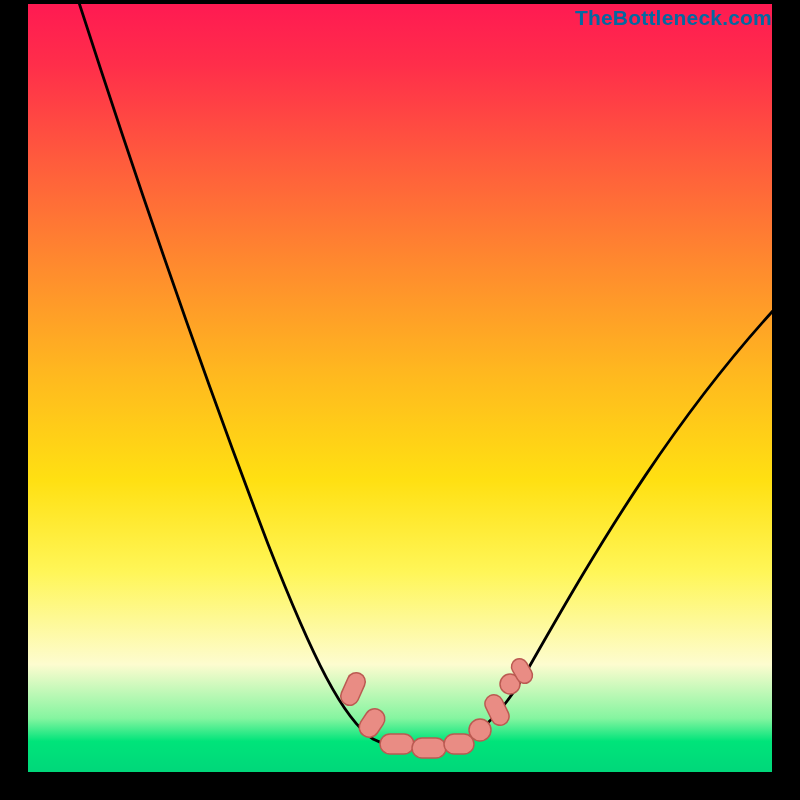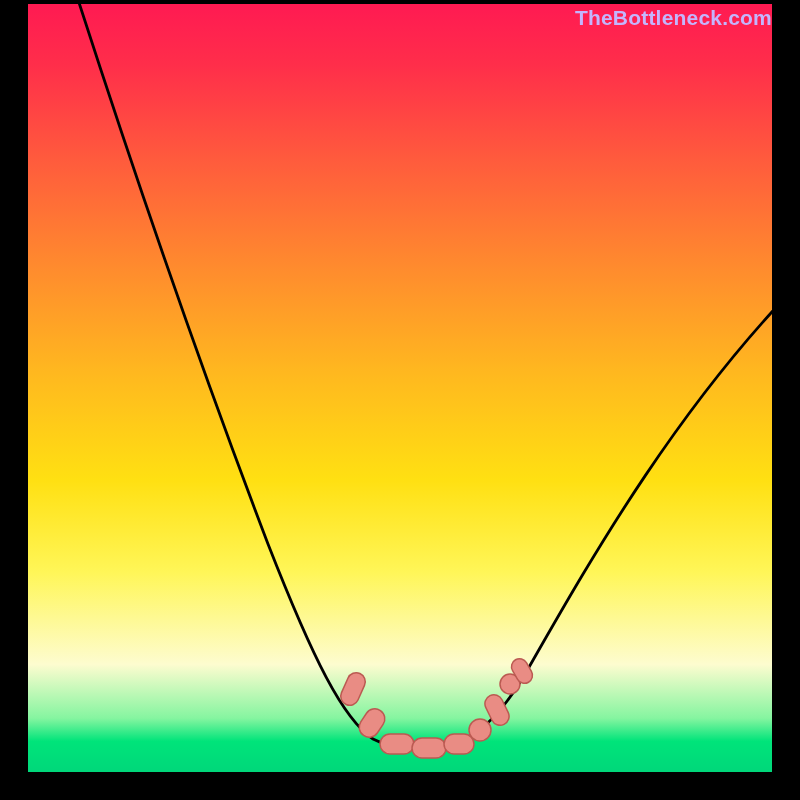--- a/index.html
+++ b/index.html
@@ -46,21 +46,21 @@
   .curve-svg {
     position: absolute;
     inset: 0;
   }
   .attribution {
     position: absolute;
     top: 6px;
     right: 28px;
     font-size: 21px;
     font-weight: 600;
-    color: #c4b5fd;
+    color: #0369a1;
     letter-spacing: 0.2px;
   }
 </style>
 </head>
 <body>
 
 <div class="frame">
   <div class="plot-area">
     <div class="gradient-bg"></div>
 

